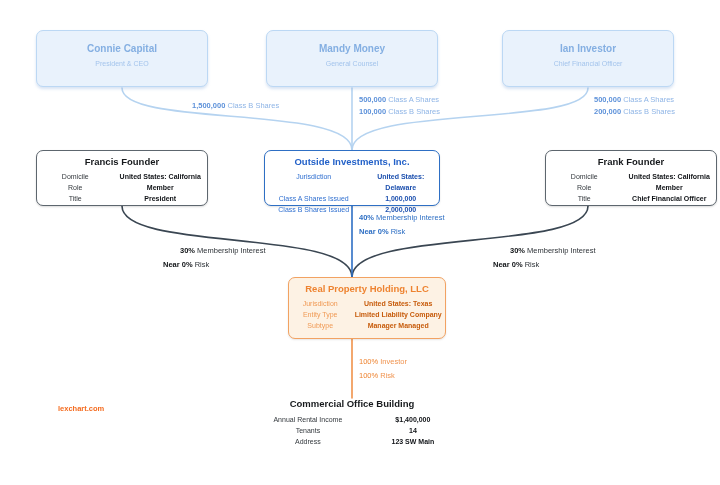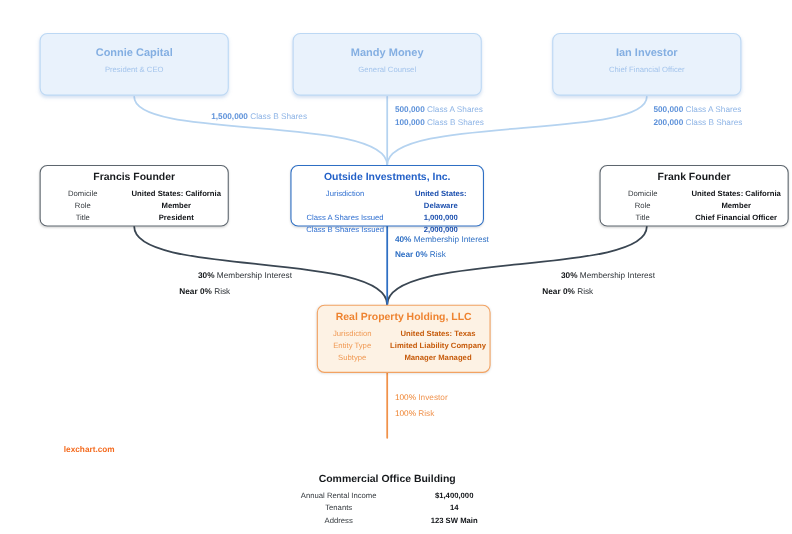--- a/index.html
+++ b/index.html
@@ -38,21 +38,21 @@
   .edge-label { position: absolute; font-size: 7.5px; white-space: nowrap; }
   .lbl-bluelight { color: #8fb5e6; }
   .lbl-bluelight .b { color: #5e92da; font-weight: bold; }
   .lbl-blue { color: #2e6fc4; }
   .lbl-blue .b { font-weight: bold; }
   .lbl-dark { color: #2e3338; }
   .lbl-dark .b { color: #111417; font-weight: bold; }
   .lbl-orange { color: #f09450; }
   .lbl-orange .b { color: #ee8330; font-weight: normal; }
 
-  .property { position: absolute; left: 247px; top: 398px; width: 210px; margin-top: 32px; }
+  .property { position: absolute; left: 247px; top: 398px; width: 210px; }
   .property .ntitle { font-size: 9.5px; }
   .property .rows { margin-top: 5px; }
 
   .watermark { position: absolute; left: 58px; top: 404px; font-size: 7.5px; font-weight: bold; color: #f46b1f; text-decoration: none; }
 </style>
 </head>
 <body>
 
 <div class="canvas">
 

